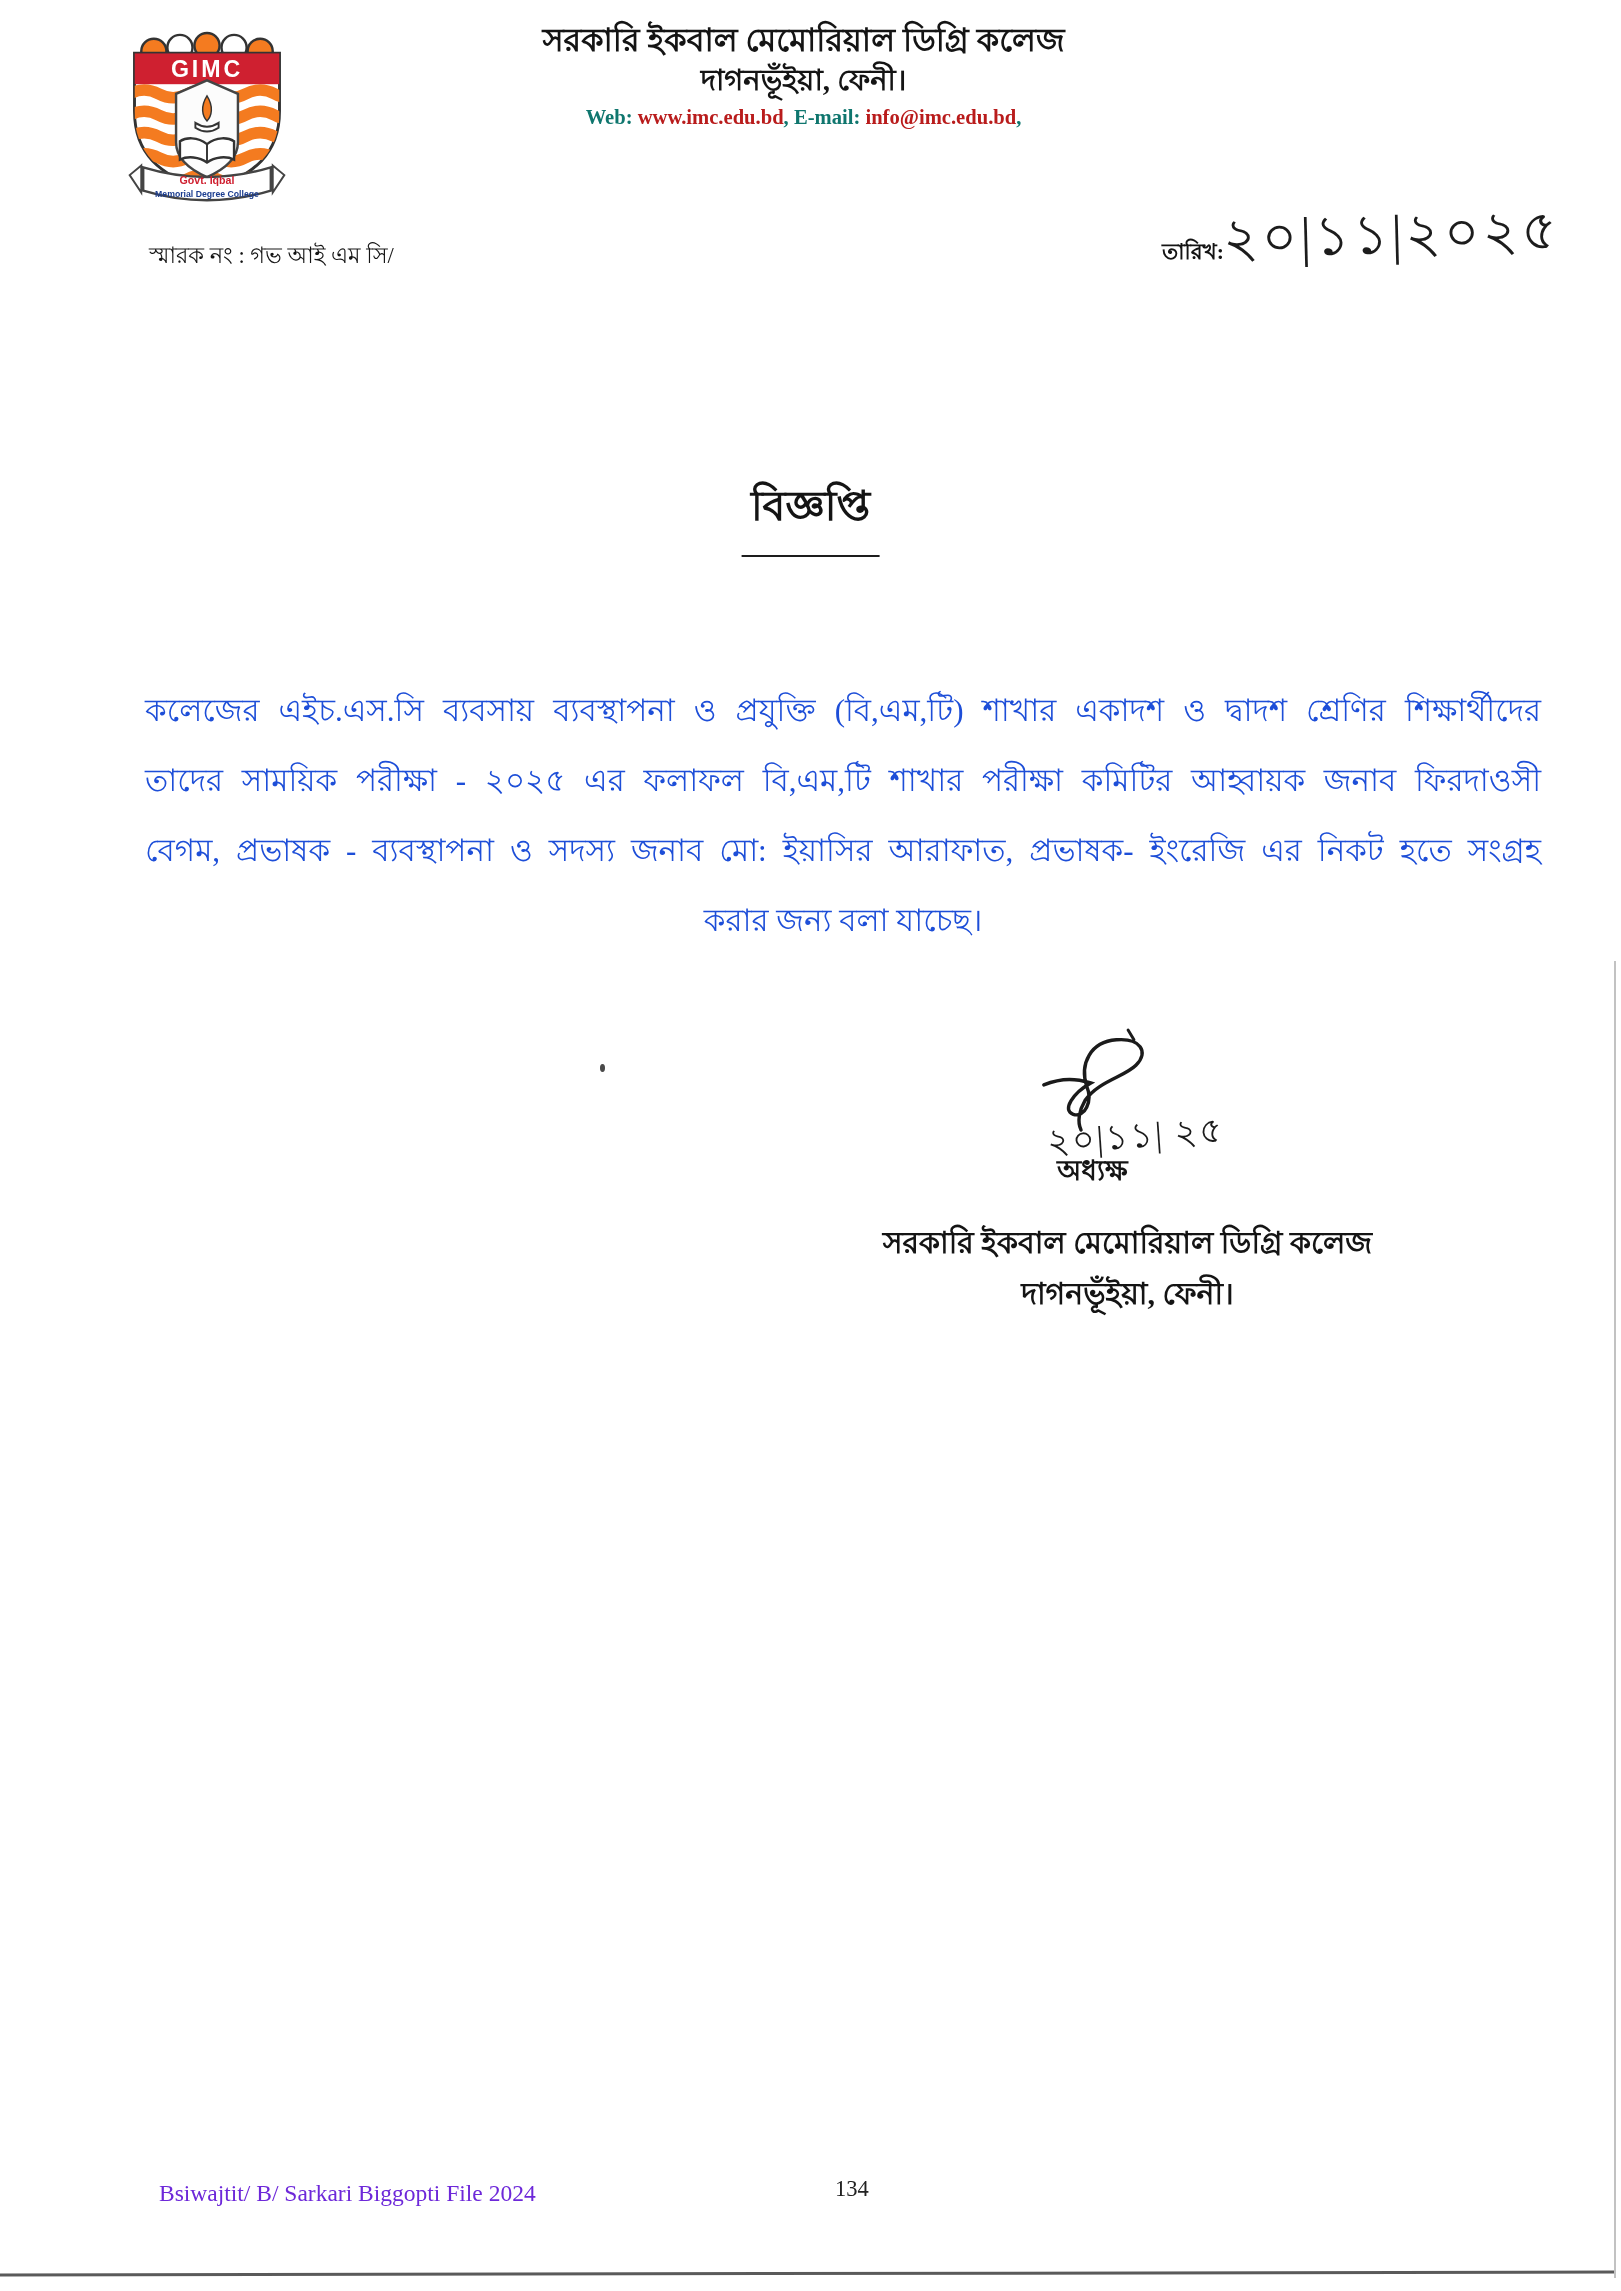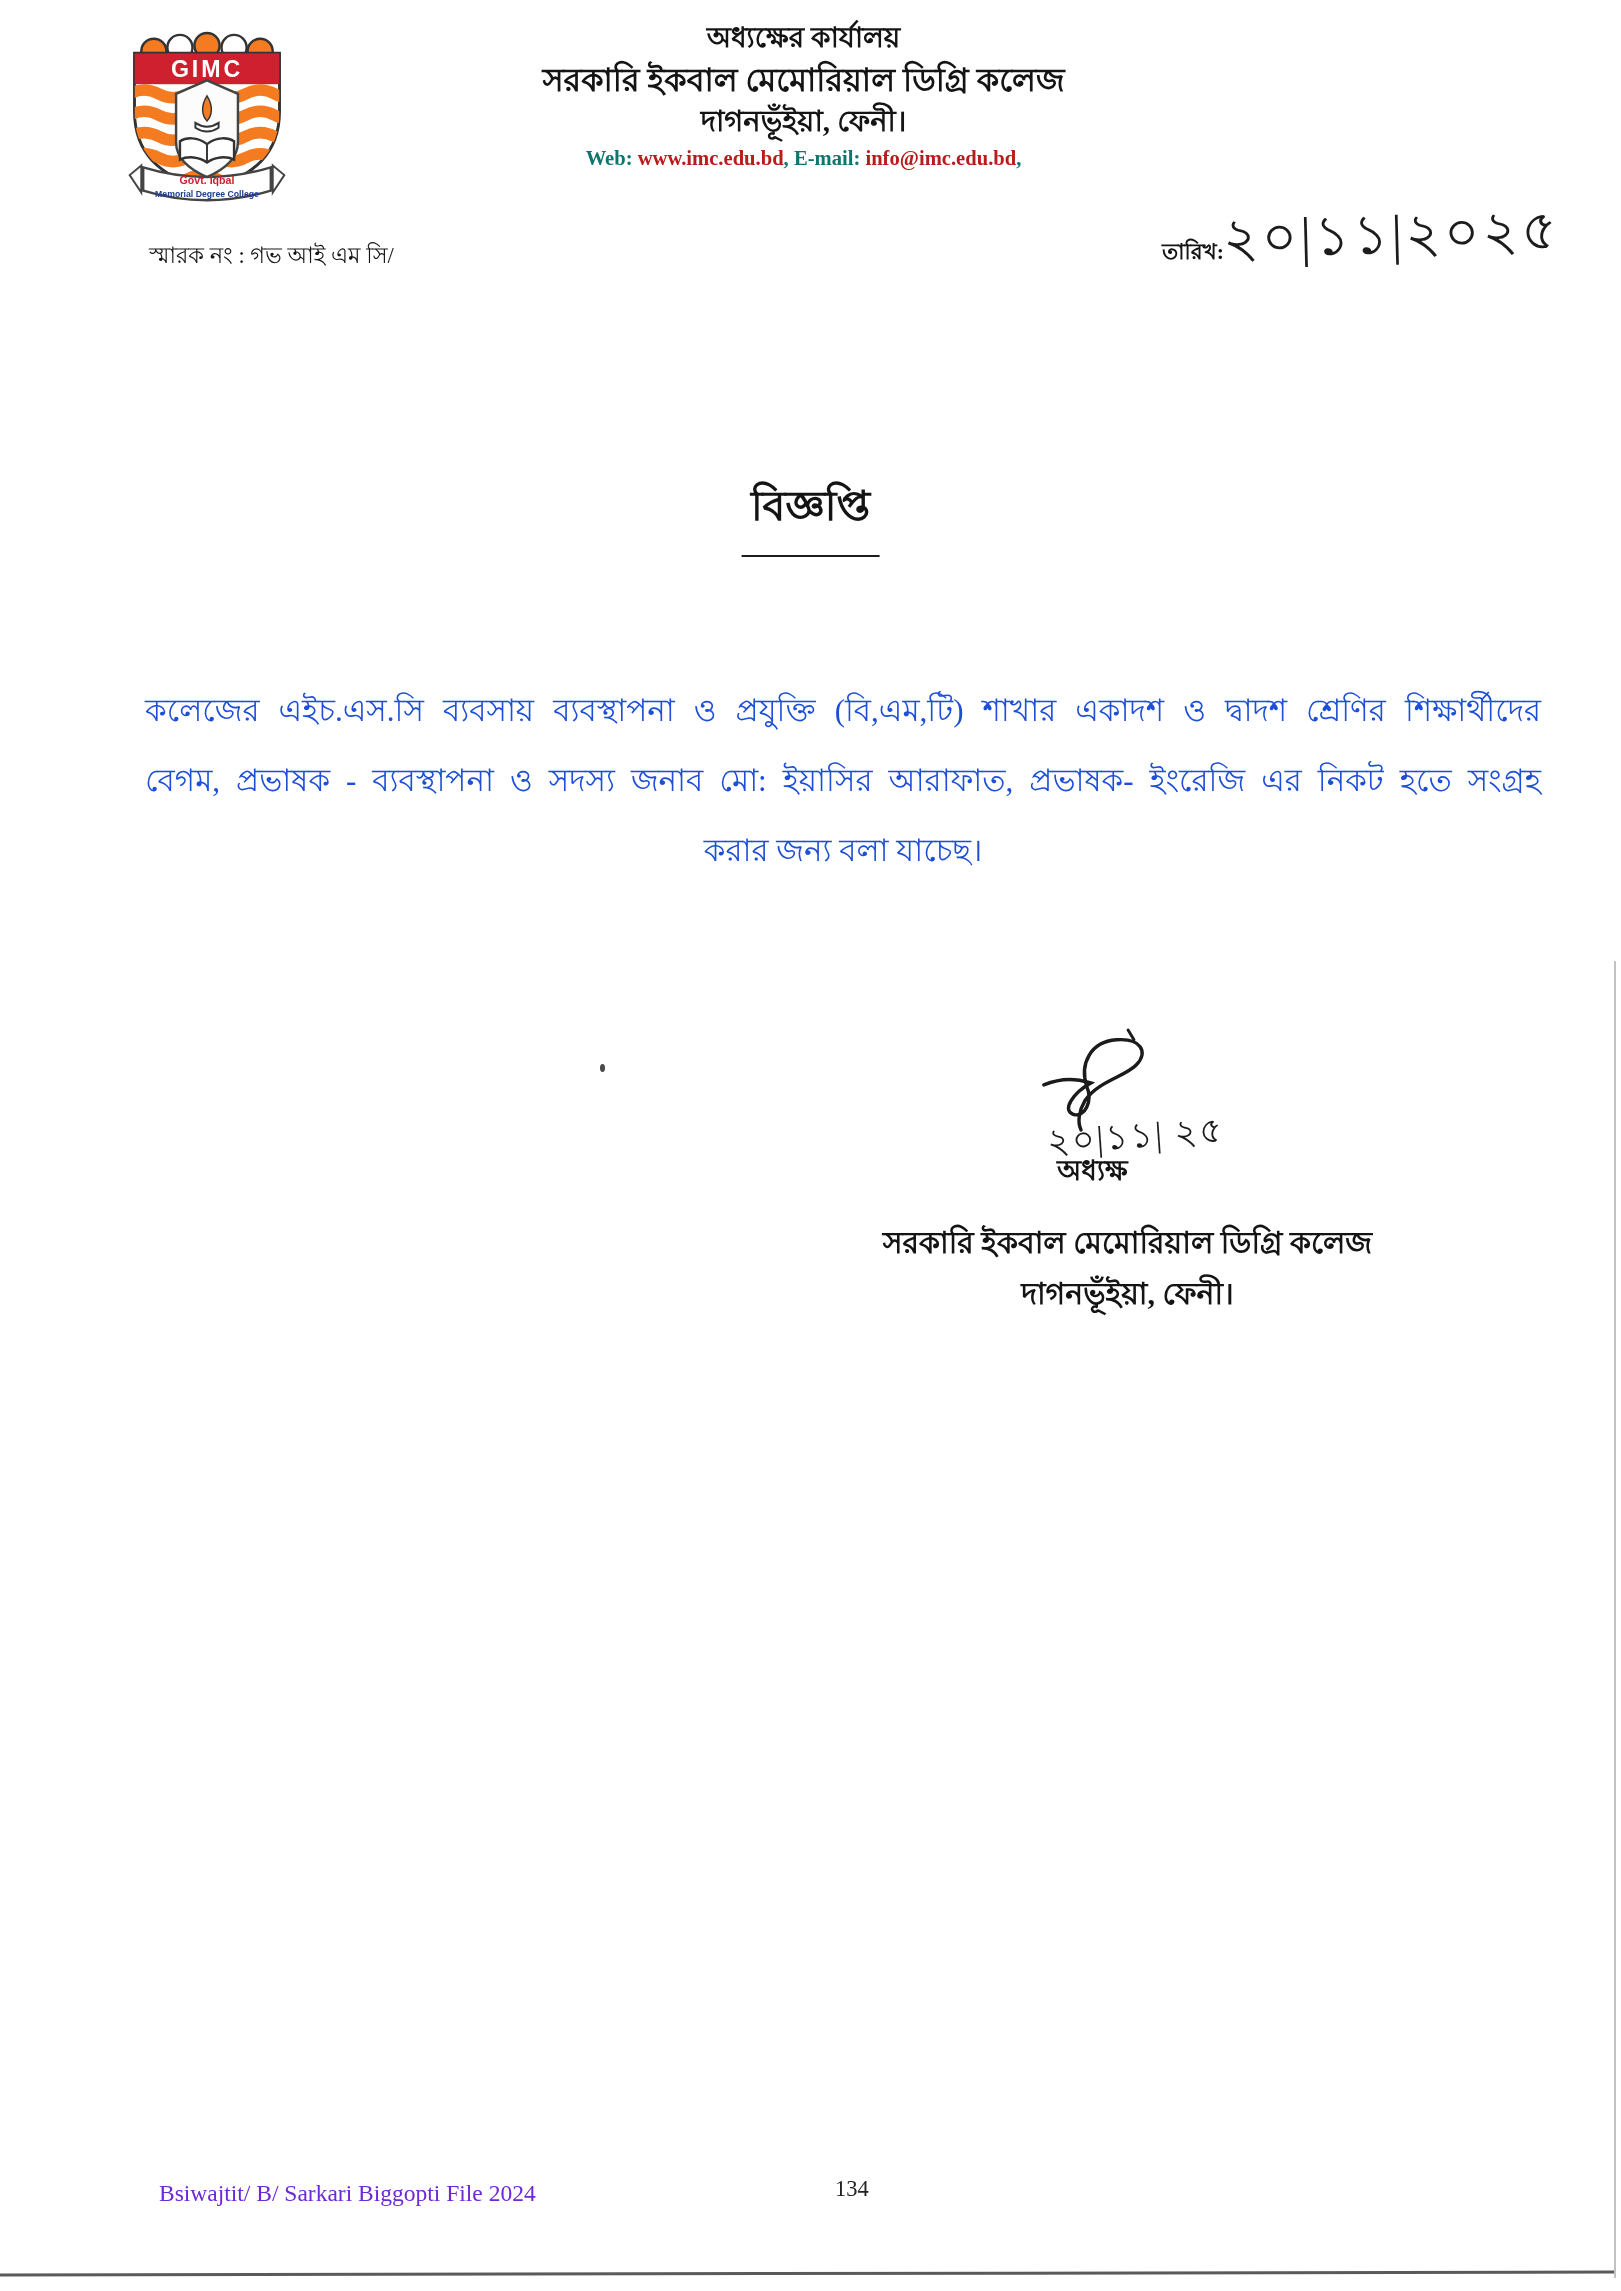--- a/index.html
+++ b/index.html
@@ -113,39 +113,39 @@
     <g>
       <path d="M22,148 L10,158 L22,176 Z" fill="#ffffff" stroke="#444" stroke-width="2"></path>
       <path d="M158,148 L170,158 L158,176 Z" fill="#ffffff" stroke="#444" stroke-width="2"></path>
       <path d="M24,150 Q90,170 156,150 L156,174 Q90,194 24,174 Z" fill="#ffffff" stroke="#444" stroke-width="2.5"></path>
       <text x="90" y="167" text-anchor="middle" font-size="11" font-weight="bold" font-family="Liberation Sans, sans-serif" fill="#cf2030">Govt. Iqbal</text>
       <text x="90" y="181" text-anchor="middle" font-size="9" font-weight="bold" font-family="Liberation Sans, sans-serif" fill="#1a3c8f">Memorial Degree College</text>
     </g>
   </svg>
 
   <div class="header-block">
-    <div class="h-line2">অধ্যক্ষের কার্যালয়</div>
     <div class="h-line3">সরকারি ইকবাল মেমোরিয়াল ডিগ্রি কলেজ</div>
     <div class="h-line4">দাগনভূঁইয়া, ফেনী।</div>
     <div class="h-web">
       <span class="plain">Web:</span>
       <span class="lnk">www.imc.edu.bd</span><span class="plain">,</span>
       <span class="plain">E-mail:</span>
       <span class="lnk">info@imc.edu.bd</span><span class="plain">,</span>
     </div>
   </div>
 
   <div class="memo-line">স্মারক নং  : গভ আই এম সি/</div>
   <div class="date-label">তারিখ:</div>
   <div class="date-hand">২০|১১|২০২৫</div>
 
   <div class="notice-title">বিজ্ঞপ্তি</div>
 
   <div class="body-text">
     <div class="jline">কলেজের এইচ.এস.সি ব্যবসায় ব্যবস্থাপনা ও প্রযুক্তি (বি,এম,টি)  শাখার একাদশ ও দ্বাদশ শ্রেণির শিক্ষার্থীদের</div>
+    <div class="jline">তাদের সাময়িক পরীক্ষা - ২০২৫ এর ফলাফল বি,এম,টি শাখার পরীক্ষা কমিটির আহ্বায়ক জনাব ফিরদাওসী</div>
     <div class="jline">বেগম, প্রভাষক - ব্যবস্থাপনা ও সদস্য জনাব মো: ইয়াসির আরাফাত, প্রভাষক- ইংরেজি এর নিকট হতে সংগ্রহ</div>
     <div class="lline">করার জন্য বলা যাচেছ।</div>
   </div>
 
   <svg class="sig-scribble" viewBox="0 0 200 115">
     <path d="M10,62 C30,54 44,56 58,60 C40,70 28,88 40,92 C52,96 60,78 54,64 C46,40 58,18 84,16 C108,14 118,28 104,42 C92,54 66,58 52,78 C46,88 44,100 48,108" fill="none" stroke="#1b1b1b" stroke-width="3.5" stroke-linecap="round"></path>
     <path d="M96,6 L102,16" fill="none" stroke="#1b1b1b" stroke-width="3" stroke-linecap="round"></path>
   </svg>
   <div class="sig-date">২০|১১| ২৫</div>
   <div class="sig-role">অধ্যক্ষ</div>

